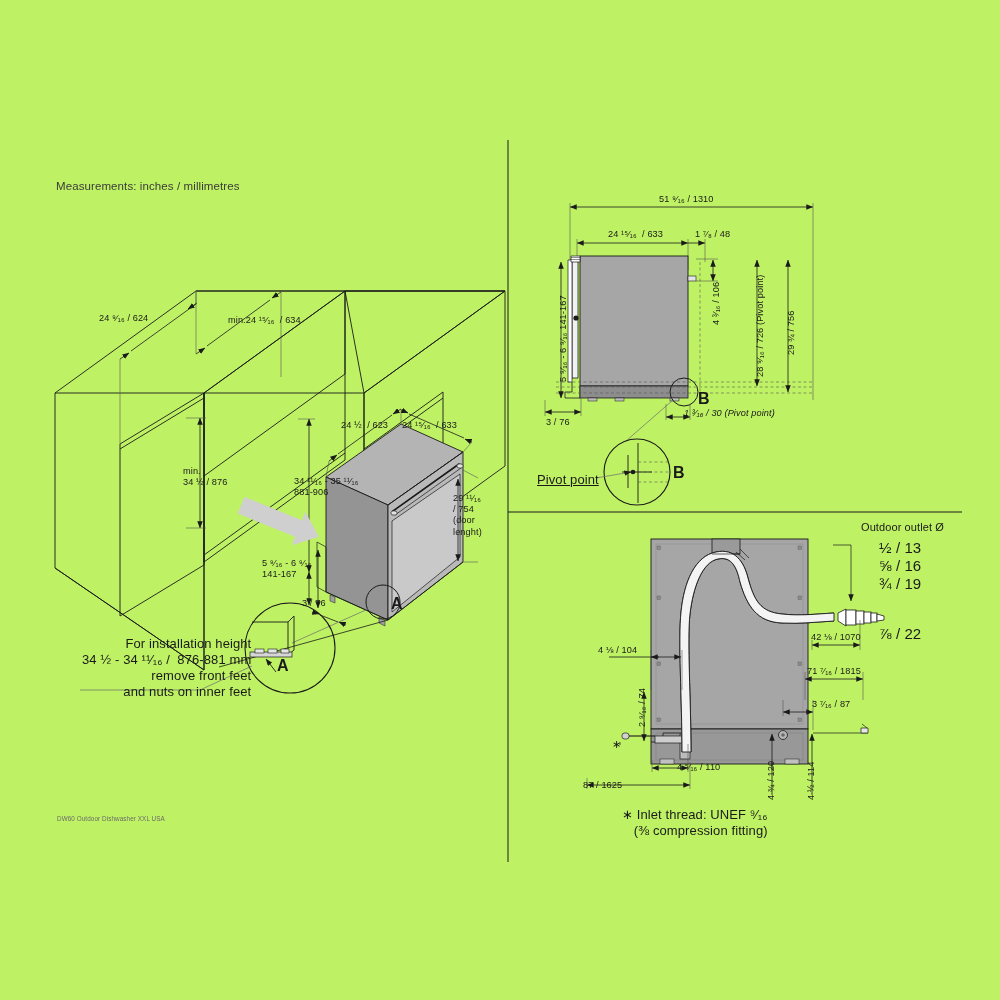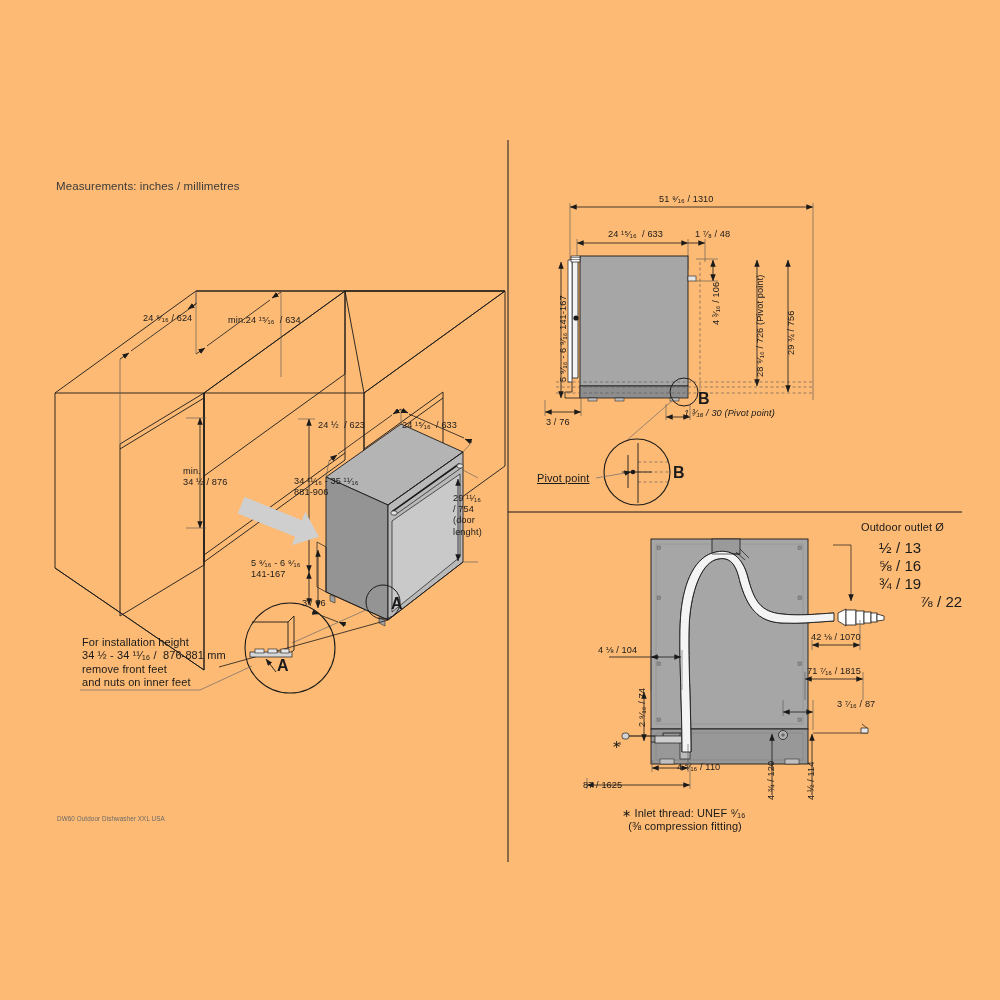--- a/index.html
+++ b/index.html
@@ -5,39 +5,39 @@
   * { box-sizing: border-box; }
   html, body {
     margin: 0; padding: 0;
     width: 1000px; height: 1000px;
     background: #ffffff;
     font-family: "Liberation Sans", sans-serif;
   }
   #page {
     position: relative;
     width: 1000px; height: 1000px;
-    background: #fdba74;
+    background: #bef264;
     overflow: hidden;
   }
   svg.sheet {
     position: absolute;
     left: 0; top: 0;
     width: 1000px; height: 1000px;
   }
   .txt {
     position: absolute;
     color: #1a1a1a;
     font-family: "Liberation Sans", sans-serif;
     white-space: pre;
     line-height: 1.22;
     letter-spacing: 0.1px;
   }
   .t-head   { font-size: 11.5px; color: #3a3a3a; }
   .t-dim    { font-size: 9.2px; }
-  .t-note   { font-size: 11px; }
+  .t-note   { font-size: 13px; text-align: right; }
   .t-bold   { font-size: 16px; font-weight: bold; }
   .t-footer { font-size: 6.3px; color: #6a6a6a; }
   .t-outlet { font-size: 11px; }
   .t-outlet-v { font-size: 15px; }
   .vert {
     transform-origin: 0 0;
     transform: rotate(-90deg);
   }
   .uline { text-decoration: underline; }
 </style>
@@ -494,33 +494,33 @@
       <line x1="862" y1="724" x2="867" y2="728"></line>
     </g>
 
     <g stroke="#1a1a1a" stroke-width="0.7" fill="none">
       <line x1="620" y1="742" x2="620" y2="745"></line>
     </g>
   </svg>
 
   <div class="txt t-head" style="left:56px; top:179px;">Measurements: inches / millimetres</div>
 
-  <div class="txt t-dim" style="left:99px; top:313px;margin-left:44px;">24 ⁹⁄₁₆ / 624</div>
+  <div class="txt t-dim" style="left:99px; top:313px;">24 ⁹⁄₁₆ / 624</div>
   <div class="txt t-dim" style="left:228px; top:315px;">min.24 ¹⁵⁄₁₆  / 634</div>
   <div class="txt t-dim" style="left:183px; top:466px;">min.
 34 ½ / 876</div>
   <div class="txt t-dim" style="left:258px; top:476px;margin-left:36px;">34 ¹¹⁄₁₆ - 35 ¹¹⁄₁₆
 881-906</div>
-  <div class="txt t-dim" style="left:318px; top:420px;">24 ½  / 623</div>
+  <div class="txt t-dim" style="left:341px; top:420px;">24 ½  / 623</div>
   <div class="txt t-dim" style="left:402px; top:420px;">24 ¹⁵⁄₁₆  / 633</div>
   <div class="txt t-dim" style="left:453px; top:493px;">29 ¹¹⁄₁₆
 / 754
 (door
 lenght)</div>
-  <div class="txt t-dim" style="left:251px; top:558px;">5 ⁹⁄₁₆ - 6 ⁹⁄₁₆
+  <div class="txt t-dim" style="left:262px; top:558px;">5 ⁹⁄₁₆ - 6 ⁹⁄₁₆
 141-167</div>
   <div class="txt t-dim" style="left:302px; top:598px;">3 / 76</div>
 
   <div class="txt t-bold" style="left:391px; top:594px;">A</div>
   <div class="txt t-bold" style="left:277px; top:656px;">A</div>
   <div class="txt t-note" style="left:82px; top:636px;">For installation height
 34 ½ - 34 ¹¹⁄₁₆ /  876-881 mm
 remove front feet
 and nuts on inner feet</div>
 
@@ -537,26 +537,26 @@
   <div class="txt t-dim" style="left:684px; top:408px;font-style:italic;">1 ³⁄₁₆ / 30 (Pivot point)</div>
 
   <div class="txt t-bold" style="left:698px; top:389px;">B</div>
   <div class="txt t-bold" style="left:673px; top:463px;">B</div>
   <div class="txt t-note uline" style="left:537px; top:472px;">Pivot point</div>
 
   <div class="txt t-outlet" style="left:861px; top:521px;">Outdoor outlet Ø</div>
   <div class="txt t-outlet-v" style="left:879px; top:539px;">½ / 13</div>
   <div class="txt t-outlet-v" style="left:879px; top:557px;">⅝ / 16</div>
   <div class="txt t-outlet-v" style="left:879px; top:575px;">¾ / 19</div>
-  <div class="txt t-outlet-v" style="left:879px; top:593px;margin-left:41px;">⅞ / 22</div>
+  <div class="txt t-outlet-v" style="left:879px; top:625px;">⅞ / 22</div>
 
   <div class="txt t-dim" style="left:598px; top:645px;">4 ⅛ / 104</div>
   <div class="txt t-dim" style="left:811px; top:632px;">42 ⅛ / 1070</div>
   <div class="txt t-dim" style="left:807px; top:666px;">71 ⁷⁄₁₆ / 1815</div>
-  <div class="txt t-dim" style="left:812px; top:699px;margin-left:25px;">3 ⁷⁄₁₆ / 87</div>
+  <div class="txt t-dim" style="left:812px; top:699px;">3 ⁷⁄₁₆ / 87</div>
 
   <div class="txt t-dim vert" style="left:637px; top:727px;">2 ⁹⁄₁₆ / 74</div>
   <div class="txt t-dim" style="left:677px; top:762px;">4 ⁵⁄₁₆ / 110</div>
   <div class="txt t-dim" style="left:583px; top:780px;">87 / 1625</div>
   <div class="txt t-dim vert" style="left:766px; top:800px;">4 ¾ / 120</div>
   <div class="txt t-dim vert" style="left:806px; top:800px;">4 ½ / 114</div>
 
   <div class="txt t-dim" style="left:612px; top:738px; font-size:11px;">∗</div>
   <div class="txt t-note" style="left:622px; top:807px;">∗ Inlet thread: UNEF ⁹⁄₁₆
   (⅜ compression fitting)</div>

